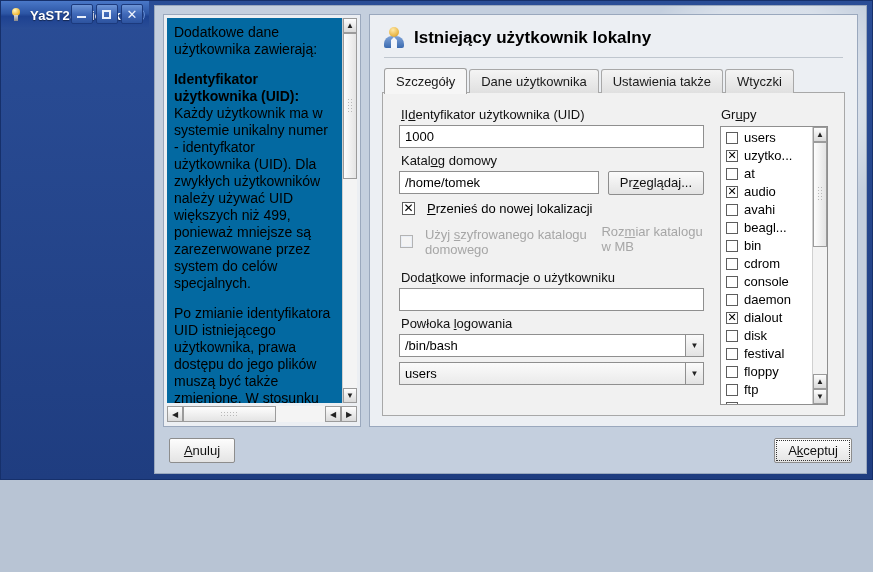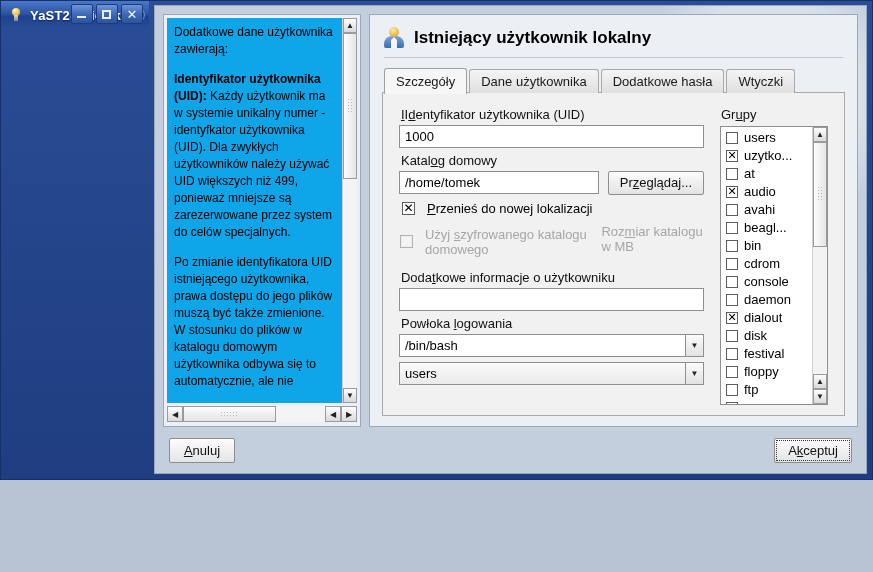--- a/index.html
+++ b/index.html
@@ -94,23 +94,23 @@
   #helpwrap {
     width: 198px; flex: 0 0 198px;
     background: #eceff3;
     border: 1px solid #9aa8bd;
     display: flex; flex-direction: column;
     padding: 3px;
   }
   #helpinner { flex:1 1 auto; display:flex; min-height:0; }
   #helptext {
     flex: 1 1 auto;
-    background: #0ea5e9;
+    background: #0369a1;
     padding: 6px 7px 0 7px;
-    font-size: 12px;
+    font-size: 14px;
     line-height: 17px;
     color: #000;
     overflow: hidden;
     position: relative;
   }
   #helptext p { margin: 0 0 13px 0; }
   #helptext .hd { font-weight: bold; }
   .vscroll {
     width: 15px; flex: 0 0 15px;
     background: #f0f0f0;
@@ -402,21 +402,21 @@
               <div class="shirt"></div>
               <div class="head"></div>
           </div>
           <div id="page-title">Istniejący użytkownik lokalny</div>
         </div>
         <div id="title-sep"></div>
 
         <div id="tabs">
           <div class="tab active">Szczegóły</div>
           <div class="tab">Dane użytkownika</div>
-          <div class="tab">Dodatkowe hasła</div>
+          <div class="tab">Ustawienia także</div>
           <div class="tab">Wtyczki</div>
         </div>
 
         <div id="tabpane">
 
           <div id="formcol">
 
             <div class="field-group">
               <div class="flabel"><span class="u">I</span><span>I<span style="text-decoration:underline">d</span>entyfikator użytkownika (UID)</span></div>
               <div class="txtinput">1000</div>

